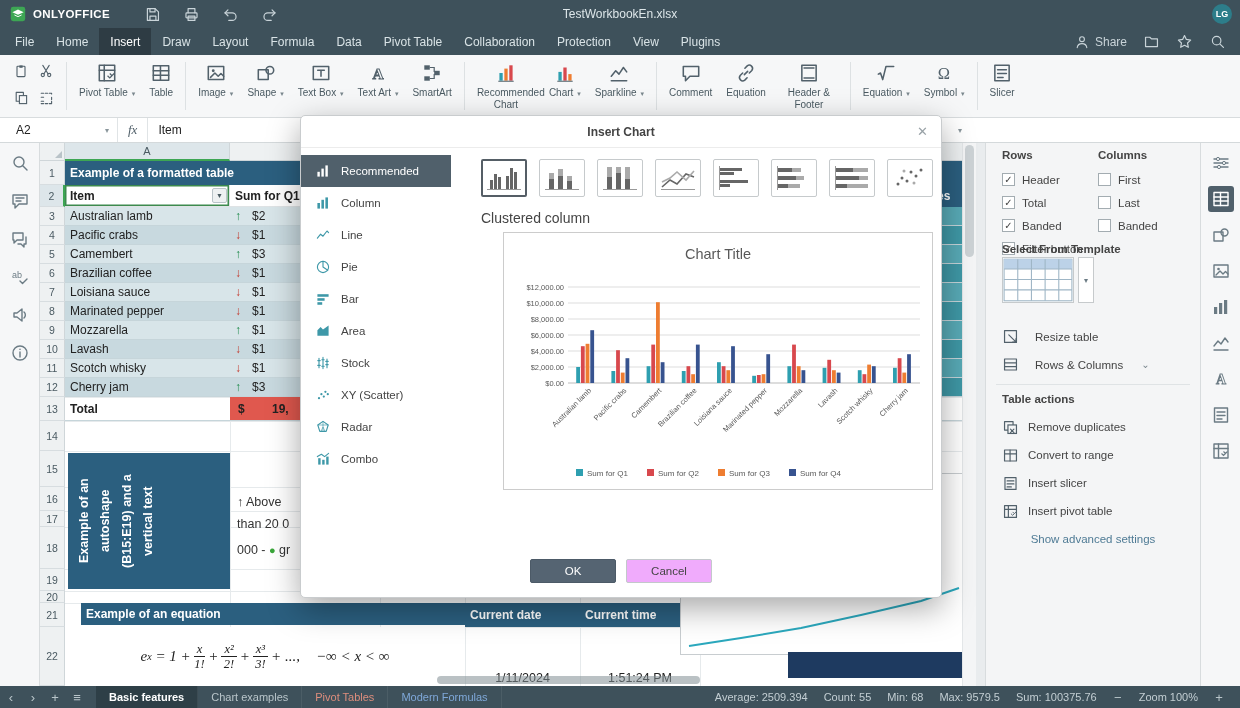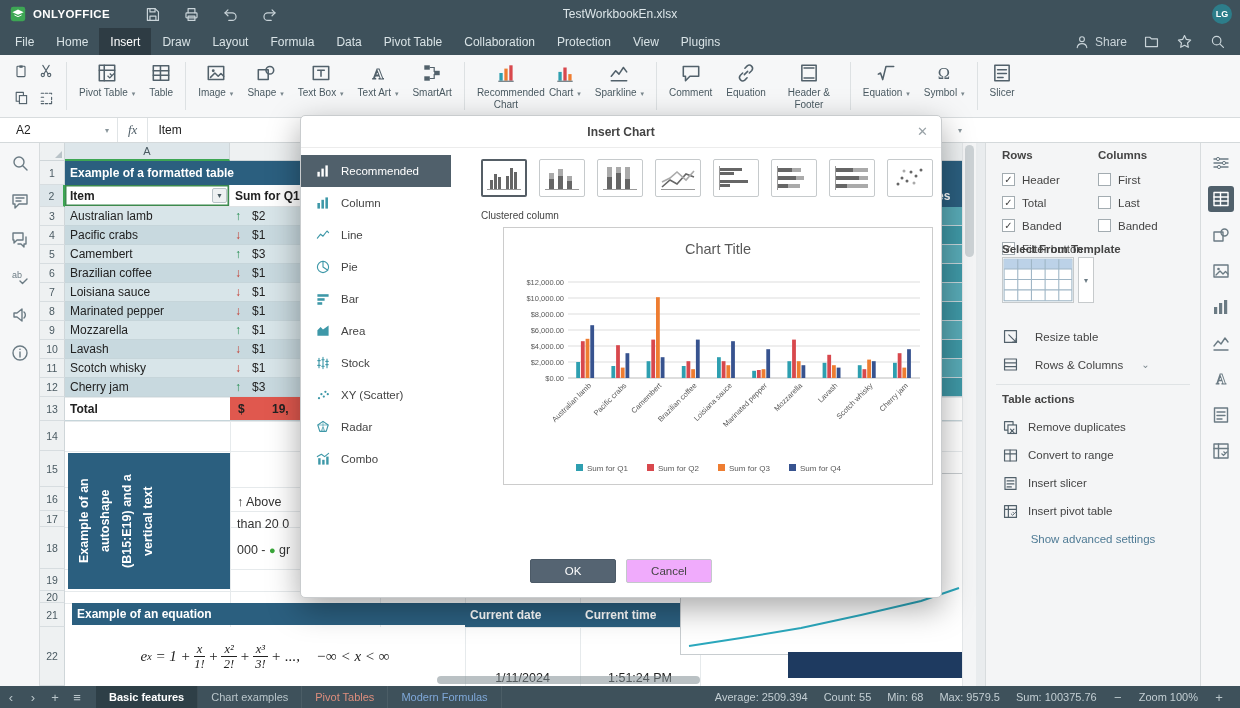--- a/index.html
+++ b/index.html
@@ -128,21 +128,21 @@
 .dlg-close{position:absolute;right:13px;top:8px;color:#98a1a6;font-size:13px;cursor:pointer}
 .dlg-cats{position:absolute;left:0;top:33px;width:150px;bottom:0;padding-top:6px}
 .dcat{height:32px;display:flex;align-items:center;gap:10px;padding-left:14px;font-size:11.5px;color:#444;cursor:pointer}
 .dcat-ic{width:16px;height:16px;color:#3e98a8}
 .dcat.sel{background:var(--slate);color:#fff}
 .dcat.sel .dcat-ic{color:#fff}
 .dlg-content{position:absolute;left:150px;top:33px;right:0;bottom:56px}
 .dlg-thumbs{display:flex;gap:12px;padding:10px 0 0 30px}
 .thumb{width:46px;height:38px;border:1px solid #c6cacc;border-radius:2px;display:flex;align-items:center;justify-content:center;background:#fff;cursor:pointer}
 .thumb.sel{border:2px solid #555e66}
-.dlg-sublabel{padding:13px 0 6px 30px;font-size:10px;color:#444}
+.dlg-sublabel{padding:13px 0 6px 30px;font-size:14px;color:#444}
 .dlg-preview{margin-left:52px;width:430px;height:258px;border:1px solid #ccc}
 .dlg-foot{position:absolute;bottom:0;left:0;right:0;height:52px;display:flex;align-items:center;justify-content:center;gap:10px}
 .btn{width:86px;height:24px;border-radius:2px;font-size:11.5px;cursor:pointer;font-family:inherit}
 .btn.ok{background:#556472;color:#fff;border:1px solid #4c5a67}
 .btn.cancel{background:#f0abfc;color:#444;border:1px solid #c3c8cb}
 </style>
 </head>
 <body>
 
 <div class="app">
@@ -609,21 +609,21 @@
             <span class="totcur">$</span>
             <span class="totval">19,</span>
           </div>
         </div>
         <div class="autoshape" style="left: 28px; top: 310px; width: 162px; height: 136px; position: absolute;">
           <div class="vtext">Example of an autoshape (B15:E19) and a vertical text</div>
         </div>
         <div class="noteline" style="top: 352px;">↑ Above</div>
         <div class="noteline" style="top: 374px;">than 20 0</div>
         <div class="noteline" style="top: 400px;"><span>000 - </span><span class="gdot">●</span><span> gr</span></div>
-        <div class="banner" style="left: 32px; top: 460px; width: 400px; height: 22px; position: absolute;">
+        <div class="banner" style="left: 41px; top: 460px; width: 400px; height: 22px; position: absolute;">
           <span>Example of an equation</span>
         </div>
         <div class="banner" style="left: 425px; top: 460px; width: 115px; height: 24px; position: absolute;">
           <span>Current date</span>
         </div>
         <div class="banner" style="left: 540px; top: 460px; width: 120px; height: 24px; position: absolute;">
           <span>Current time</span>
         </div>
         <div class="eqbox" style="left: 25px; top: 484px; width: 400px; height: 59px; position: absolute;">
           <span>e</span>

